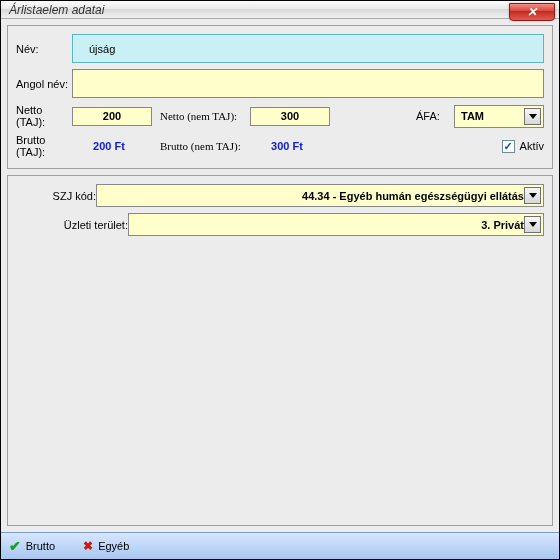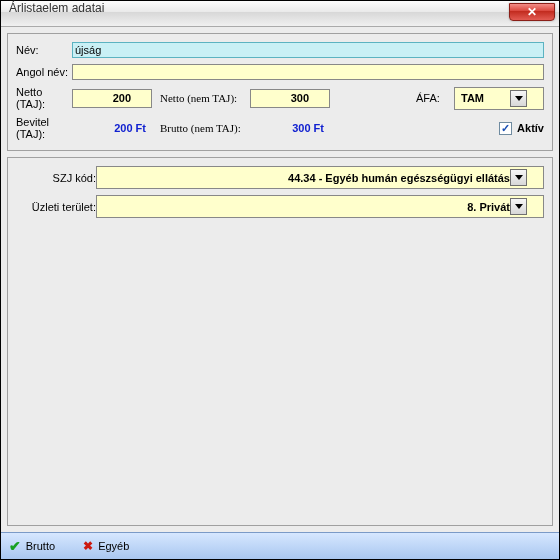--- a/index.html
+++ b/index.html
@@ -12,26 +12,28 @@
   .window {
     width: 560px;
     height: 560px;
     border: 1px solid #000;
     background: #ececec;
     position: relative;
     display: flex;
     flex-direction: column;
   }
   .titlebar {
-    height: 26px;
+    height: 18px;
     background: linear-gradient(to bottom, #fdfdfd 0%, #e9e9e9 45%, #d8d8d8 46%, #f0f0f0 100%);
     border-bottom: 1px solid #aaa;
     display: flex;
+    align-items: center;
     padding: 0 0 0 8px;
     position: relative;
+    font-style: italic;
   }
   .titlebar-title {
     font-size: 12px;
     color: #333;
   }
   .close-btn {
     position: absolute;
     right: 4px;
     top: 2px;
     width: 46px;
@@ -70,57 +72,57 @@
   }
   .row:last-child { margin-bottom: 0; }
   .label {
     color: #000;
   }
   .lbl-col1 { width: 56px; }
   .lbl-col2 { width: 90px; font-family: Liberation Serif, serif; }
   .lbl-col3 { width: 38px; }
 
   .text-input {
-    height: 16px;
+    height: 29px;
     border: 1px solid #888;
     background: #ffffcc;
     font-size: 11px;
-    padding: 0 2px;
+    padding: 0 16px;
   }
   .text-input.focused {
     background: #c9f0f5;
     border: 1px solid #5cb3c1;
   }
   .input-full { flex: 1; }
   .num-input {
     height: 19px;
     border: 1px solid #888;
     background: #ffffcc;
     font-size: 11px;
     font-weight: bold;
-    text-align: right;
+    text-align: center;
     padding: 0 20px;
     width: 80px;
     margin-right: 8px;
   }
   .price-val {
     font-weight: bold;
     color: #1020d0;
     width: 80px;
-    text-align: right;
+    text-align: center;
     padding-right: 6px;
     margin-right: 8px;
   }
   .select {
     height: 23px;
     border: 1px solid #888;
     background: #ffffcc;
     display: flex;
     align-items: center;
-    padding: 0 16px 0 6px;
+    padding: 0 2px 0 6px;
     flex: 1;
     position: relative;
     font-weight: bold;
   }
   .select-val { flex: 1; }
   .dd-btn {
     width: 17px;
     height: 17px;
     border: 1px solid #707070;
     background: linear-gradient(to bottom, #f6f6f6, #d8d8d8);
@@ -145,21 +147,21 @@
     background: #fff;
     margin-right: 5px;
     display: flex;
     align-items: center;
     justify-content: center;
     color: #1a4fb3;
     font-size: 11px;
     font-weight: bold;
     line-height: 1;
   }
-  .chk-label { font-weight: bold; }
+  .chk-label { font-weight: normal; }
 
   .statusbar {
     height: 27px;
     background: linear-gradient(to bottom, #d6e7ff 0%, #a9c7f0 100%);
     border-top: 1px solid #7a9ac7;
     display: flex;
     align-items: center;
     padding: 0 8px;
   }
   .status-item {
@@ -216,21 +218,21 @@
         <span class="label lbl-col3">ÁFA:</span>
         <div class="select" style="width:90px;flex:none;">
           <span class="select-val">TAM</span>
           <div class="dd-btn">
             <div class="dd-arrow"></div>
           </div>
         </div>
       </div>
 
       <div class="row">
-        <span class="label lbl-col1">Bevitel (TAJ):</span>
+        <span class="label lbl-col1">Brutto (TAJ):</span>
         <span class="price-val">200 Ft</span>
         <span class="label lbl-col2">Brutto (nem TAJ):</span>
         <span class="price-val">300 Ft</span>
         <span class="spacer"></span>
         <div class="checkbox-wrap">
           <div class="checkbox-box">
               <span>✓</span>
             </div>
           <span class="chk-label">Aktív</span>
         </div>
@@ -244,23 +246,23 @@
         <span class="label" style="width:80px;">SZJ kód:</span>
         <div class="select">
           <span class="select-val">44.34 - Egyéb humán egészségügyi ellátás</span>
           <div class="dd-btn">
             <div class="dd-arrow"></div>
           </div>
         </div>
       </div>
 
       <div class="row">
-        <span class="label" style="width:80px;">Üzleti terület:</span>
+        <span class="label" style="width:80px;margin-left:32px;">Üzleti terület:</span>
         <div class="select">
-          <span class="select-val">8. Privát</span>
+          <span class="select-val">3. Privát</span>
           <div class="dd-btn">
             <div class="dd-arrow"></div>
           </div>
         </div>
       </div>
 
     </div>
 
   </div>
 

